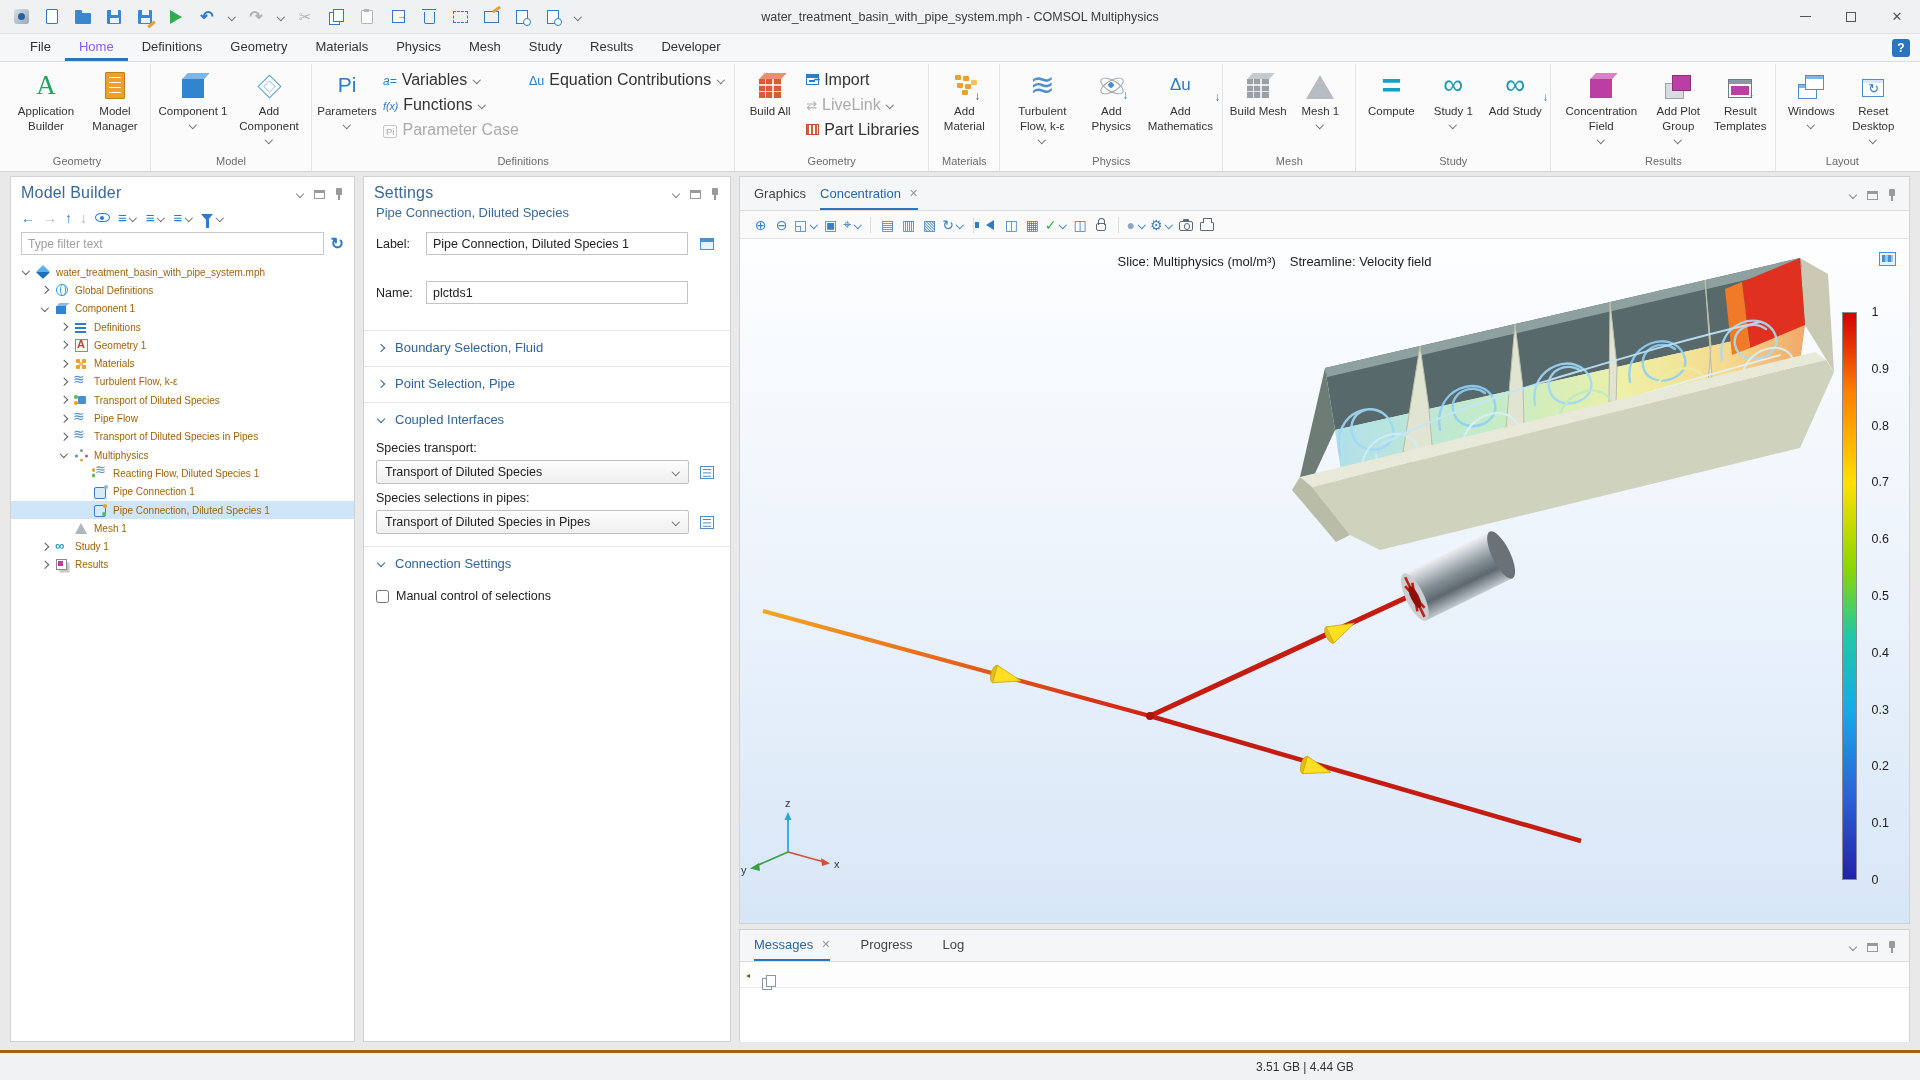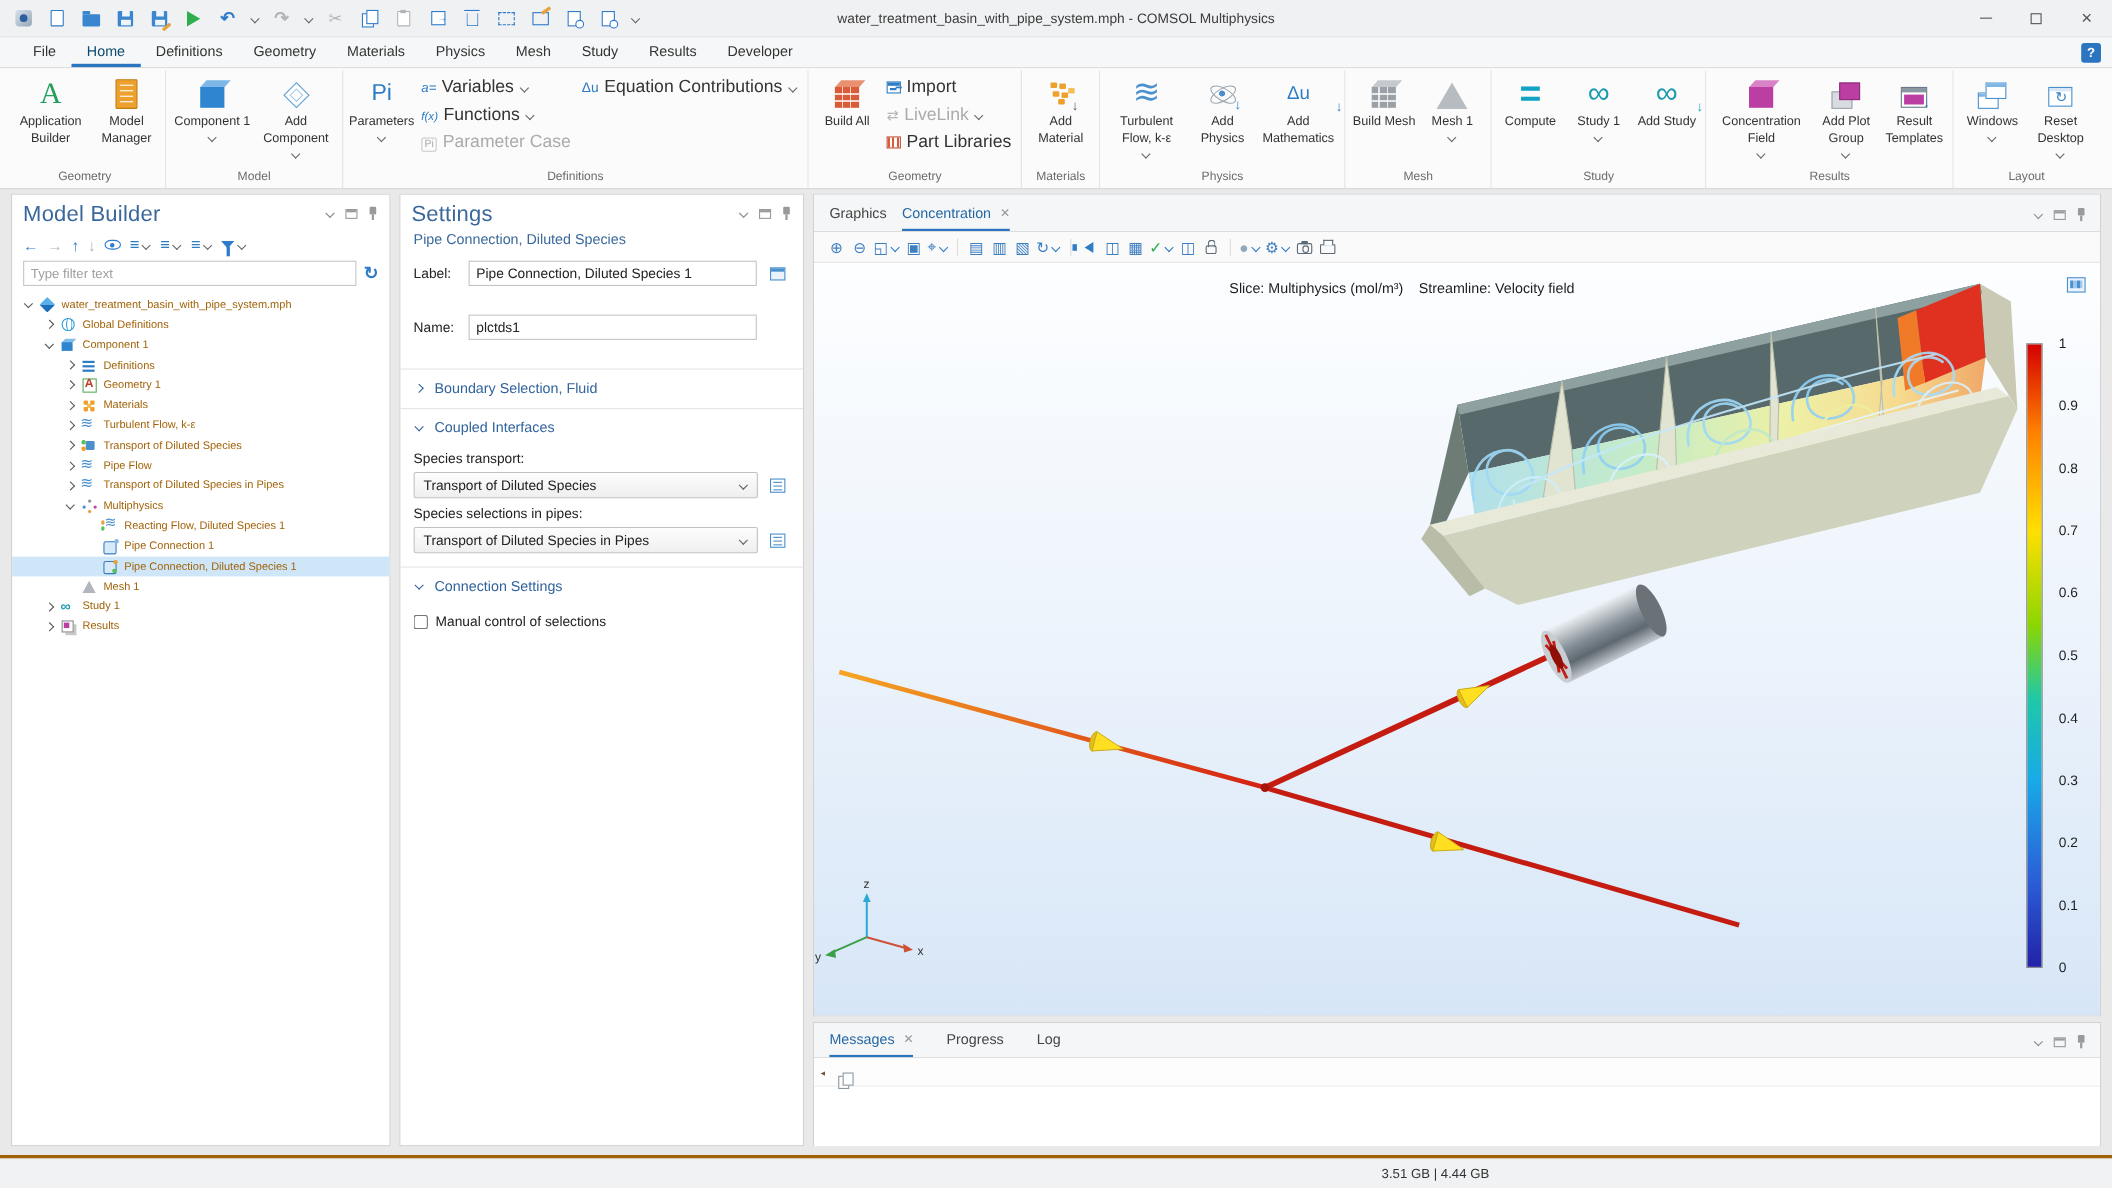--- a/index.html
+++ b/index.html
@@ -39,21 +39,21 @@
 .i-trash{width:11px;height:12px;border:1.3px solid #2e7bcb;border-top:none;border-radius:0 0 2px 2px;position:relative;margin-top:3px}
 .i-trash::before{content:"";position:absolute;top:-3.4px;left:-2.6px;width:14px;height:1.8px;background:#2e7bcb}
 .i-selbox{width:15px;height:12px;border:1.4px dashed #2e7bcb}
 .i-brushbox{width:15px;height:12px;border:1.4px solid #2e7bcb;position:relative}
 .i-brushbox::after{content:"";position:absolute;right:-3px;top:-4px;width:9px;height:3px;background:#e8a23c;transform:rotate(-35deg)}
 .i-doclens{width:12px;height:14px;border:1.3px solid #2e7bcb;position:relative;background:#fff}
 .i-doclens::after{content:"";position:absolute;right:-4px;bottom:-3px;width:6px;height:6px;border:1.6px solid #2e7bcb;border-radius:50%;background:#fff}
 
 .menubar{position:absolute;top:34px;left:0;width:100%;height:28px;background:#f6f7f8;border-bottom:1px solid #dcdcdc;display:flex;align-items:flex-end;padding-left:16px}
 .mitem{padding:4px 14px 7px;font-size:13px;color:#333;cursor:default}
-.mitem.active{color:#0c4a6e;border-bottom:3px solid #2b74c0;padding-bottom:4px}
+.mitem.active{color:#8b5cf6;border-bottom:3px solid #2b74c0;padding-bottom:4px}
 .helpbtn{margin-left:auto;margin-right:10px;width:18px;height:18px;background:#2b74c0;color:#fff;border-radius:3px;font-size:12px;display:flex;align-items:center;justify-content:center;margin-bottom:4px;font-weight:bold}
 
 .ribbon{position:absolute;top:62px;left:0;width:100%;height:110px;background:#fbfbfb;border-bottom:1px solid #d5d5d5;display:flex;align-items:stretch;padding:2px 4px 0}
 .rgroup{display:flex;flex-direction:column;padding:0 5px}
 .rgroup + .rgroup{border-left:1px solid #e4e4e4}
 .rbody{flex:1;display:flex;align-items:flex-start;gap:2px}
 .rlabel{height:18px;text-align:center;font-size:11px;color:#6b6b6b;line-height:16px}
 .bigbtn{width:74px;display:flex;flex-direction:column;align-items:center;padding-top:5px;gap:3px;border-radius:3px}
 .bigbtn.narrow{width:60px}
 .bigbtn.wide{width:90px}
@@ -111,21 +111,21 @@
 .ri-restempl::before{content:"";position:absolute;left:0;right:0;top:0;height:4px;background:#8a98a4}
 .ri-restempl::after{content:"";position:absolute;left:2px;right:2px;top:6px;bottom:2px;background:#bb3fa3}
 .ri-windows{width:26px;height:24px;position:relative;margin-top:3px}
 .ri-windows::before{content:"";position:absolute;left:0;bottom:0;width:17px;height:13px;border:1.3px solid #4a90ce;background:#fff;box-shadow:inset 0 3px 0 #7db7e8}
 .ri-windows::after{content:"";position:absolute;right:0;top:0;width:17px;height:13px;border:1.3px solid #4a90ce;background:#fff;box-shadow:inset 0 3px 0 #7db7e8}
 .ri-reset{width:22px;height:18px;border:1.3px solid #4a90ce;position:relative;margin-top:6px;background:#fff;box-shadow:inset 0 3px 0 #d8e8f6}
 .ri-reset::before{content:"↻";position:absolute;left:5px;top:1px;font-size:13px;color:#2d7cc4}
 
 .panel{position:absolute;background:#fff;border:1px solid #d2d2d2}
 .phead{display:flex;align-items:flex-start;padding:7px 10px 0}
-.ptitle{font-size:20px;color:#3a689b;font-weight:400;letter-spacing:.2px}
+.ptitle{font-size:16px;color:#3a689b;font-weight:400;letter-spacing:.2px}
 .pctrls{margin-left:auto;display:flex;gap:9px;align-items:center;padding-top:4px}
 .i-chevd{width:9px;height:7px;position:relative}
 .i-chevd::before{content:"";position:absolute;left:1px;top:0;width:5px;height:5px;border-right:1.4px solid #8a8a8a;border-bottom:1.4px solid #8a8a8a;transform:rotate(45deg)}
 .i-float{width:11px;height:9px;border:1.3px solid #9a9a9a}
 .i-float::before{content:"";display:block;height:2px;background:#9a9a9a}
 .i-pin{position:relative;width:10px;height:12px}
 .i-pin::before{content:"";position:absolute;left:2px;top:0;width:6px;height:6.5px;background:#9a9a9a;border-radius:1px}
 .i-pin::after{content:"";position:absolute;left:4.3px;top:6.5px;width:1.6px;height:5px;background:#9a9a9a}
 
 .mbtools{display:flex;align-items:center;gap:8px;padding:7px 10px 4px;font-size:14px}
@@ -677,20 +677,24 @@
     </div>
     <div class="fieldrow" style="padding-right:30px">
       <span class="fieldcap">Name:</span>
       <input class="sfield" value="plctds1" style="">
     </div>
     <div class="ssection">
       <span class="schev closed"></span>
       <span>Boundary Selection, Fluid</span>
     </div>
     <div class="ssection">
+      <span class="schev closed"></span>
+      <span>Point Selection, Pipe</span>
+    </div>
+    <div class="ssection">
       <span class="schev open"></span>
       <span>Coupled Interfaces</span>
     </div>
     <div class="slabel">Species transport:</div>
     <div class="comborow">
       <div class="combo">
         <span class="cval">Transport of Diluted Species</span>
         <span class="crt"></span>
       </div>
       <span class="srcbtn">

